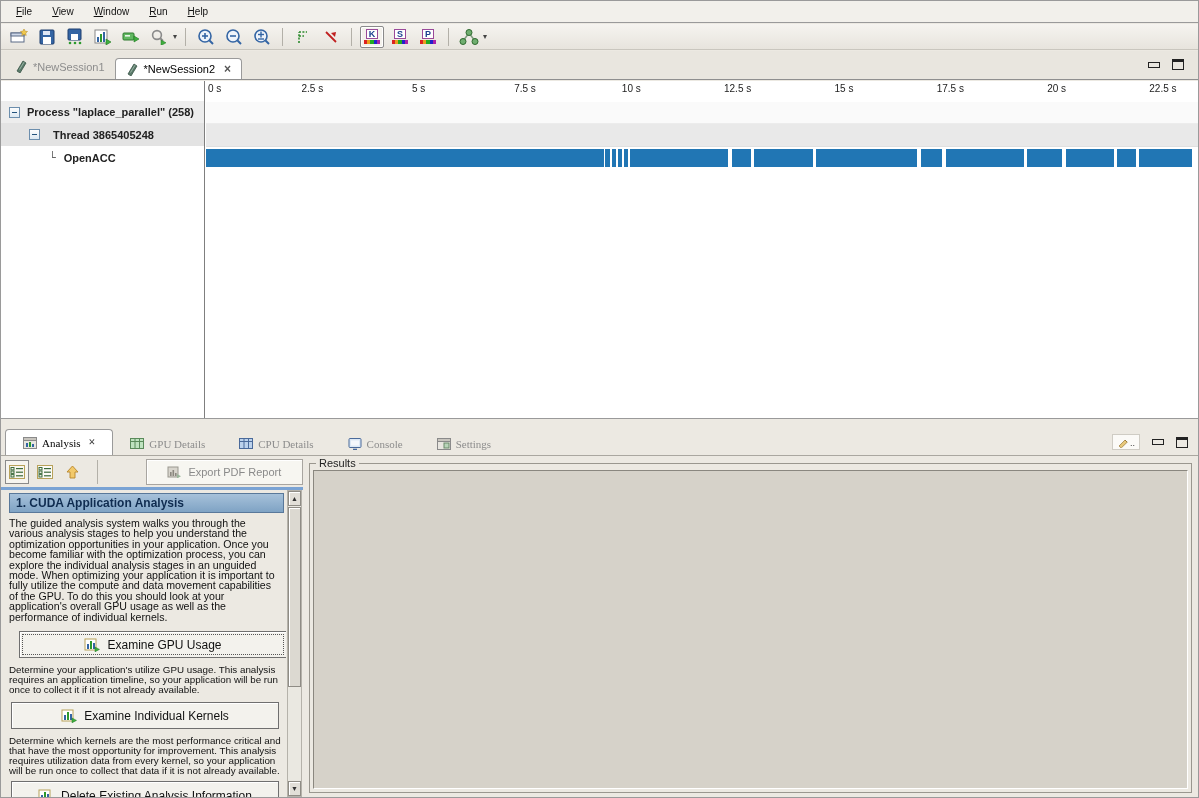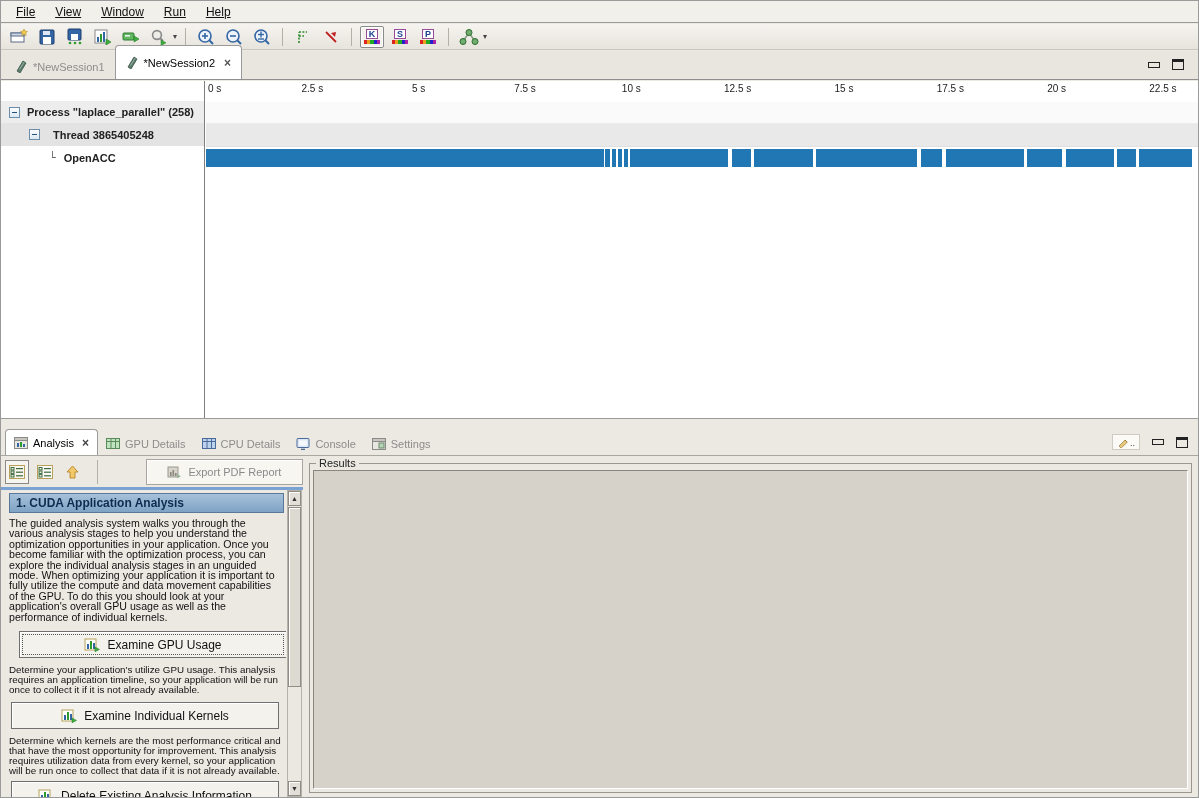--- a/index.html
+++ b/index.html
@@ -7,40 +7,40 @@
   .screen {
     position:relative; width:1199px; height:798px;
     background:#ECE9E2; overflow:hidden;
     font-family:"Liberation Sans", sans-serif;
     border:1px solid #9a9a9a;
   }
   
   .menubar { position:absolute; top:0; left:0; right:0; height:22px;
     background:#F2F0EB; border-bottom:1px solid #9a9a9a;
     display:flex; align-items:center; padding-left:6px; gap:2px; }
-  .menu-item { font-size:12px; color:#111; padding:3px 9px; cursor:default;text-decoration:underline; }
+  .menu-item { font-size:10px; color:#111; padding:3px 9px; cursor:default; }
   .menu-item u { text-decoration:underline; }
   
   .toolbar { position:absolute; top:23px; left:0; right:0; height:26px;
     background:linear-gradient(#F6F4F0,#E7E4DD); border-bottom:1px solid #C9C6BE;
     display:flex; align-items:center; padding-left:6px; gap:4px; }
   .tbtn { width:24px; height:22px; display:flex; align-items:center; justify-content:center; border:1px solid transparent; border-radius:2px; }
   .tbtn.pressed { border:1px solid #8a8a8a; background:#f4f2ec; box-shadow:inset 0 0 0 1px #fff; }
   .tsep { width:1px; height:18px; background:#b3b0a8; margin:0 4px; }
   .caret { font-size:8px; color:#444; margin-left:-2px; }
   .ksp { width:20px; height:18px; display:flex; flex-direction:column; align-items:center; justify-content:center; }
   .ksp .lt { font-size:9px; font-weight:bold; color:#1b3f8f; border:1px solid #9a4a9a; line-height:8px; padding:0 2px; background:#fff; }
   .ksp .strip { width:16px; height:4px; margin-top:1px;
     background:linear-gradient(90deg,#d22 0 20%,#e8a020 20% 40%,#2a2 40% 60%,#22c 60% 80%,#a2a 80% 100%); }
   
   .tabbar { position:absolute; top:50px; left:0; right:0; height:29px;
     background:#E9E6DF; border-bottom:1px solid #8f8f8f; display:flex; align-items:flex-end; padding-left:4px; }
   .stab { display:flex; align-items:center; gap:5px; font-size:11px; height:25px; padding:0 10px; color:#8d8d8d; }
   .stab.active { background:#fff; color:#000; border:1px solid #9a9a9a; border-bottom:none;
-    border-radius:4px 4px 0 0; height:34px; }
+    border-radius:4px 4px 0 0; height:21px; }
   .stab .close { font-size:12px; font-weight:bold; color:#555; margin-left:4px; }
   .winbtns { position:absolute; display:flex; gap:12px; align-items:center; }
   .winbtns.top { right:14px; top:58px; }
   .ic-min { width:12px; height:6px; border:1px solid #222; }
   .ic-max { width:12px; height:11px; border:1px solid #222; border-top:3px solid #222; }
   
   .main { position:absolute; top:80px; left:0; right:0; height:338px; background:#fff; border-bottom:1px solid #9a9a9a; }
   .treepanel { position:absolute; left:0; top:0; bottom:0; width:204px; background:#fff; border-right:1px solid #7f7f7f; }
   .trow { position:absolute; left:0; right:0; display:flex; align-items:center; font-size:11px; font-weight:bold; color:#222; }
   .collapse-box { width:11px; height:11px; border:1px solid #6c8ead; background:linear-gradient(#fdfdfd,#dce8f2); position:relative; flex:0 0 auto; }
@@ -52,21 +52,21 @@
   .timerows { position:absolute; left:205px; right:0; top:21px; }
   .timerow { position:absolute; left:0; right:0; }
   .barrow { position:absolute; left:0; right:0; }
   .seg { position:absolute; top:0; height:18px; }
   
   .sash { position:absolute; top:419px; left:0; right:0; height:9px; background:#ECE9E2; }
   
   .bottom { position:absolute; top:428px; left:0; right:0; bottom:0; background:#ECE9E2; }
   .btabs { position:absolute; top:0; left:0; right:0; height:27px; border-bottom:1px solid #aaa7a0;
     display:flex; align-items:flex-end; padding-left:4px; }
-  .btab { display:flex; align-items:center; gap:5px; font-size:11px; height:23px; padding:0 8px; color:#8c8c8c; }
+  .btab { display:flex; align-items:center; gap:5px; font-size:11px; height:23px; padding:0 17px; color:#8c8c8c;font-family:Liberation Serif, serif; }
   .btab.active { background:#fff; color:#000; border:1px solid #9a9a9a; border-bottom:none; border-radius:4px 4px 0 0; height:26px; }
   .btab .close { font-size:12px; font-weight:bold; color:#444; margin-left:3px; }
   .bwin { position:absolute; right:10px; top:5px; display:flex; gap:12px; align-items:center; }
   .pencilbtn { background:#fbfaf7; border:1px solid #cfccc4; padding:1px 4px; display:flex; align-items:end; gap:1px; }
   .bcontent { position:absolute; top:28px; left:0; right:0; bottom:0; }
   
   .apane { position:absolute; left:0; top:0; width:302px; bottom:0; }
   .atoolbar { position:absolute; top:0; left:0; right:0; height:30px; display:flex; align-items:center; padding-left:4px; gap:4px; }
   .abtn { width:24px; height:24px; display:flex; align-items:center; justify-content:center; border:1px solid transparent; }
   .abtn.pressed { border:1px solid #8a8a8a; background:#f6f4ef; }

